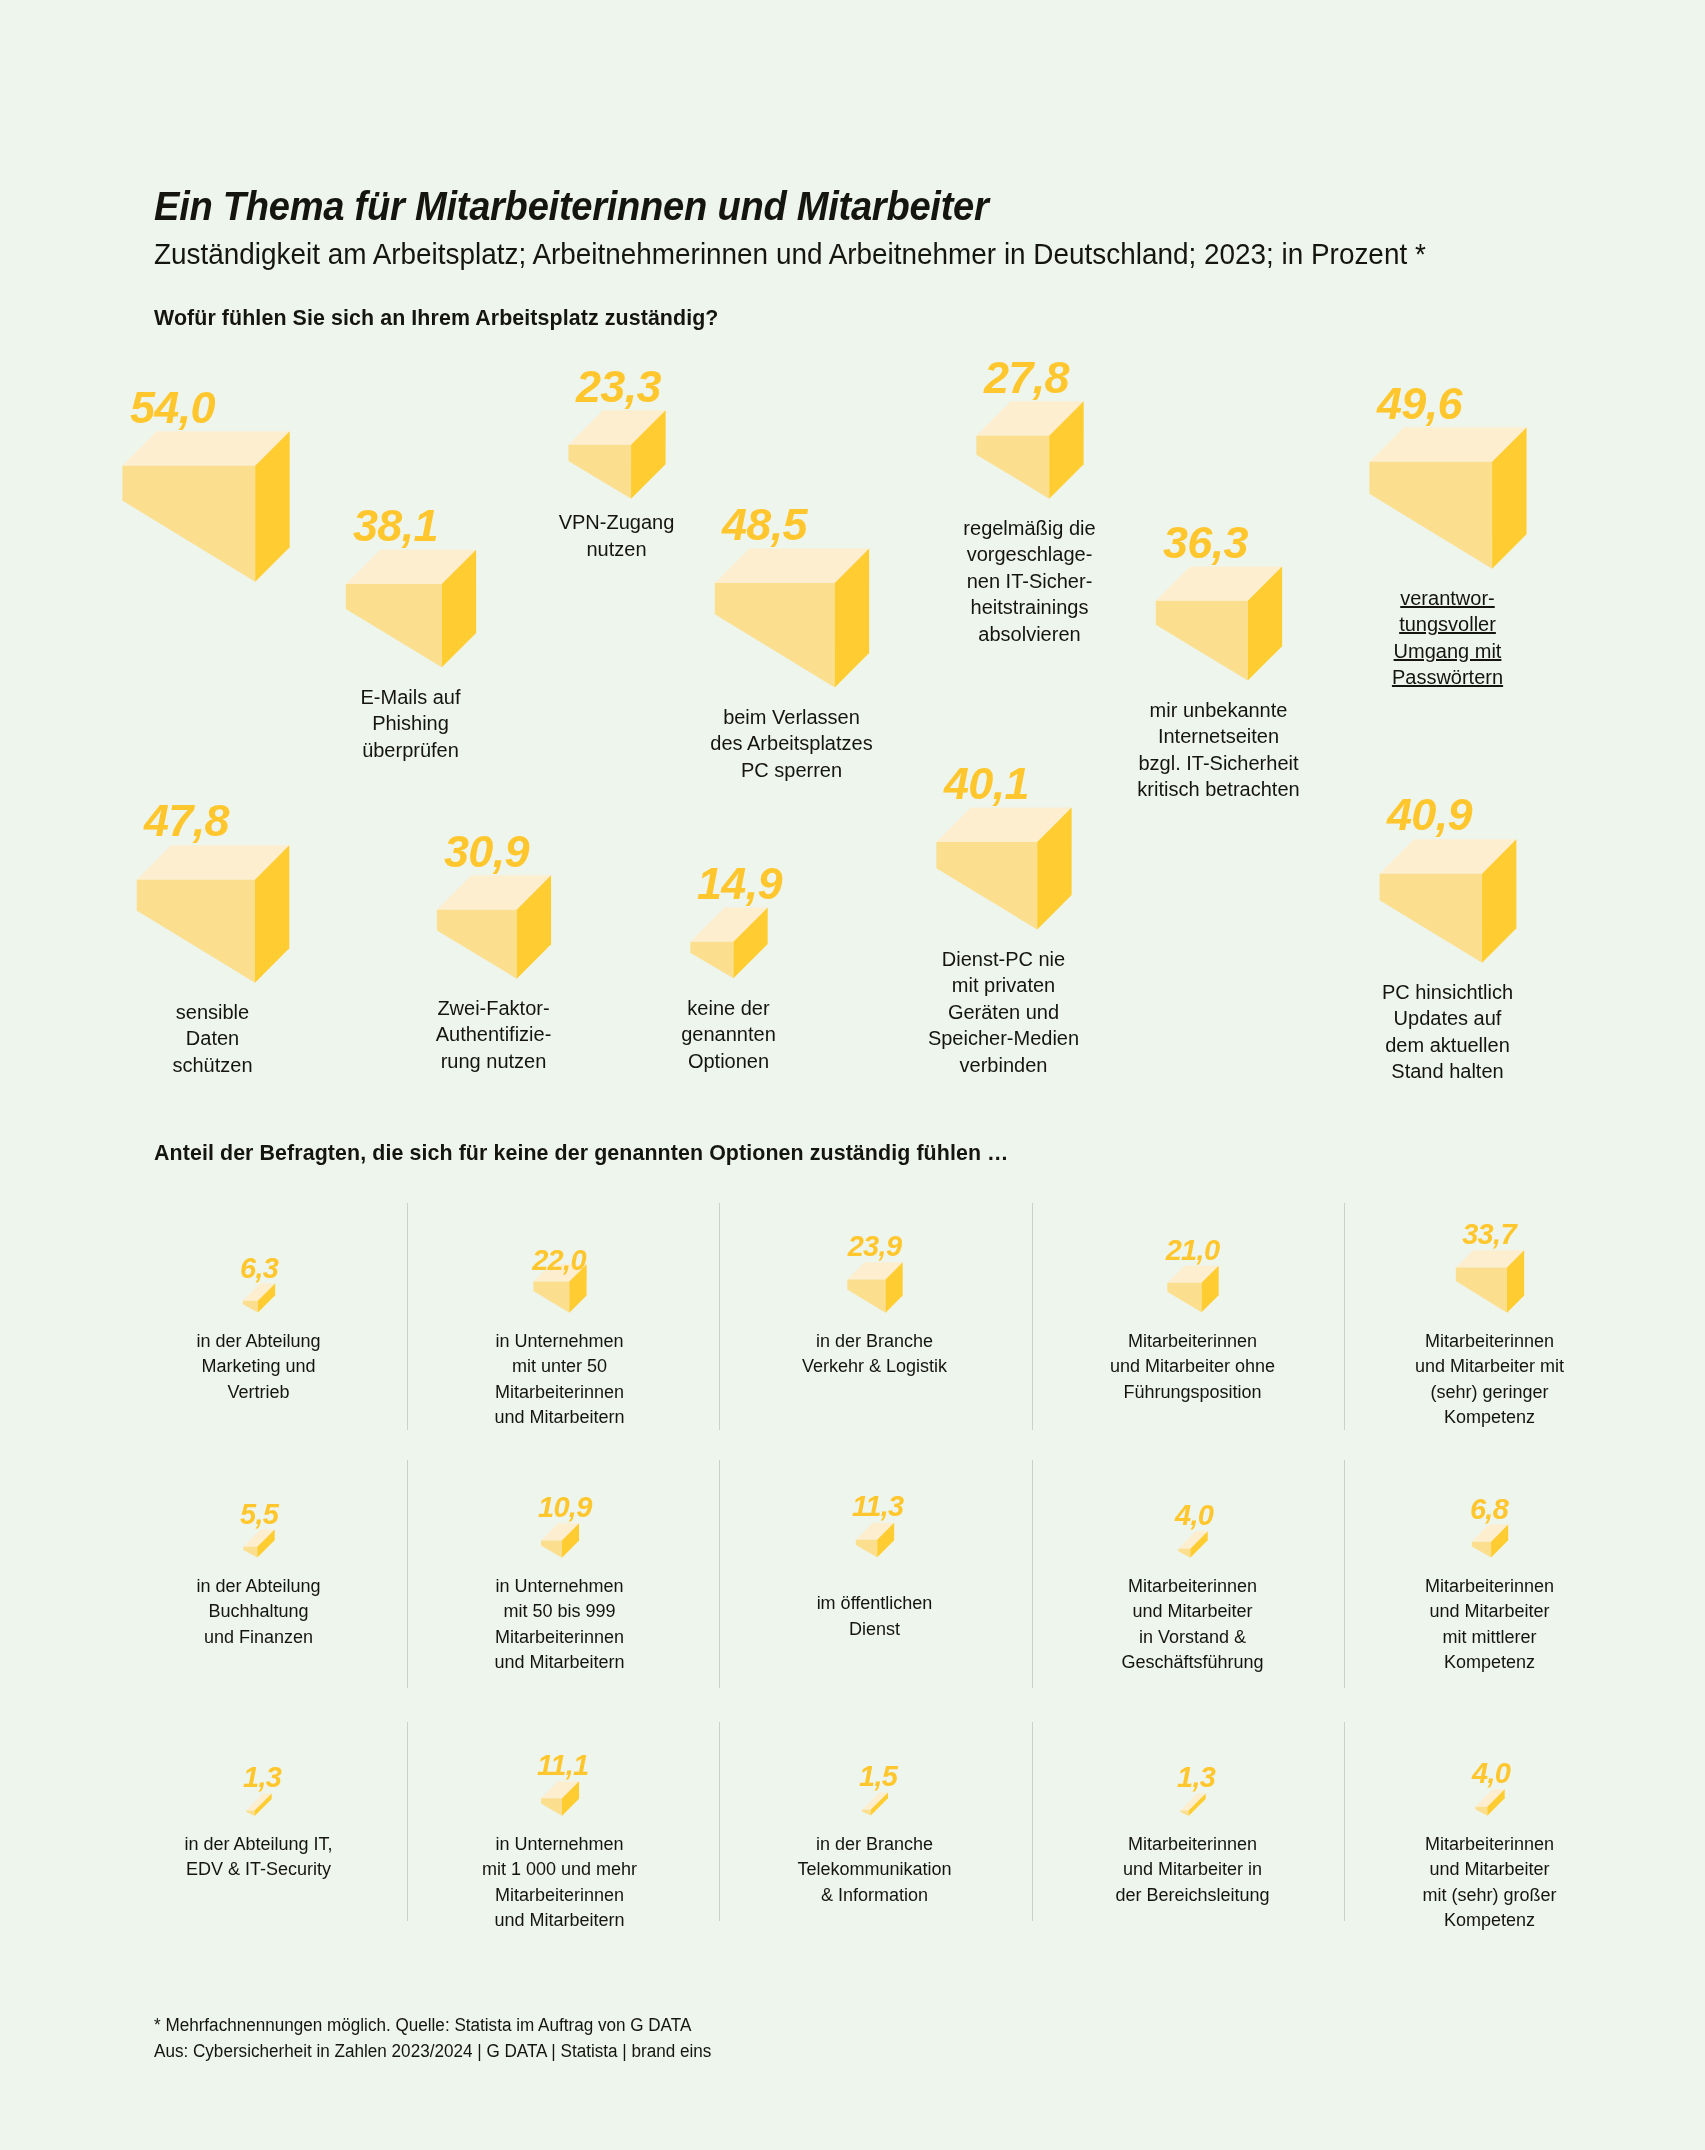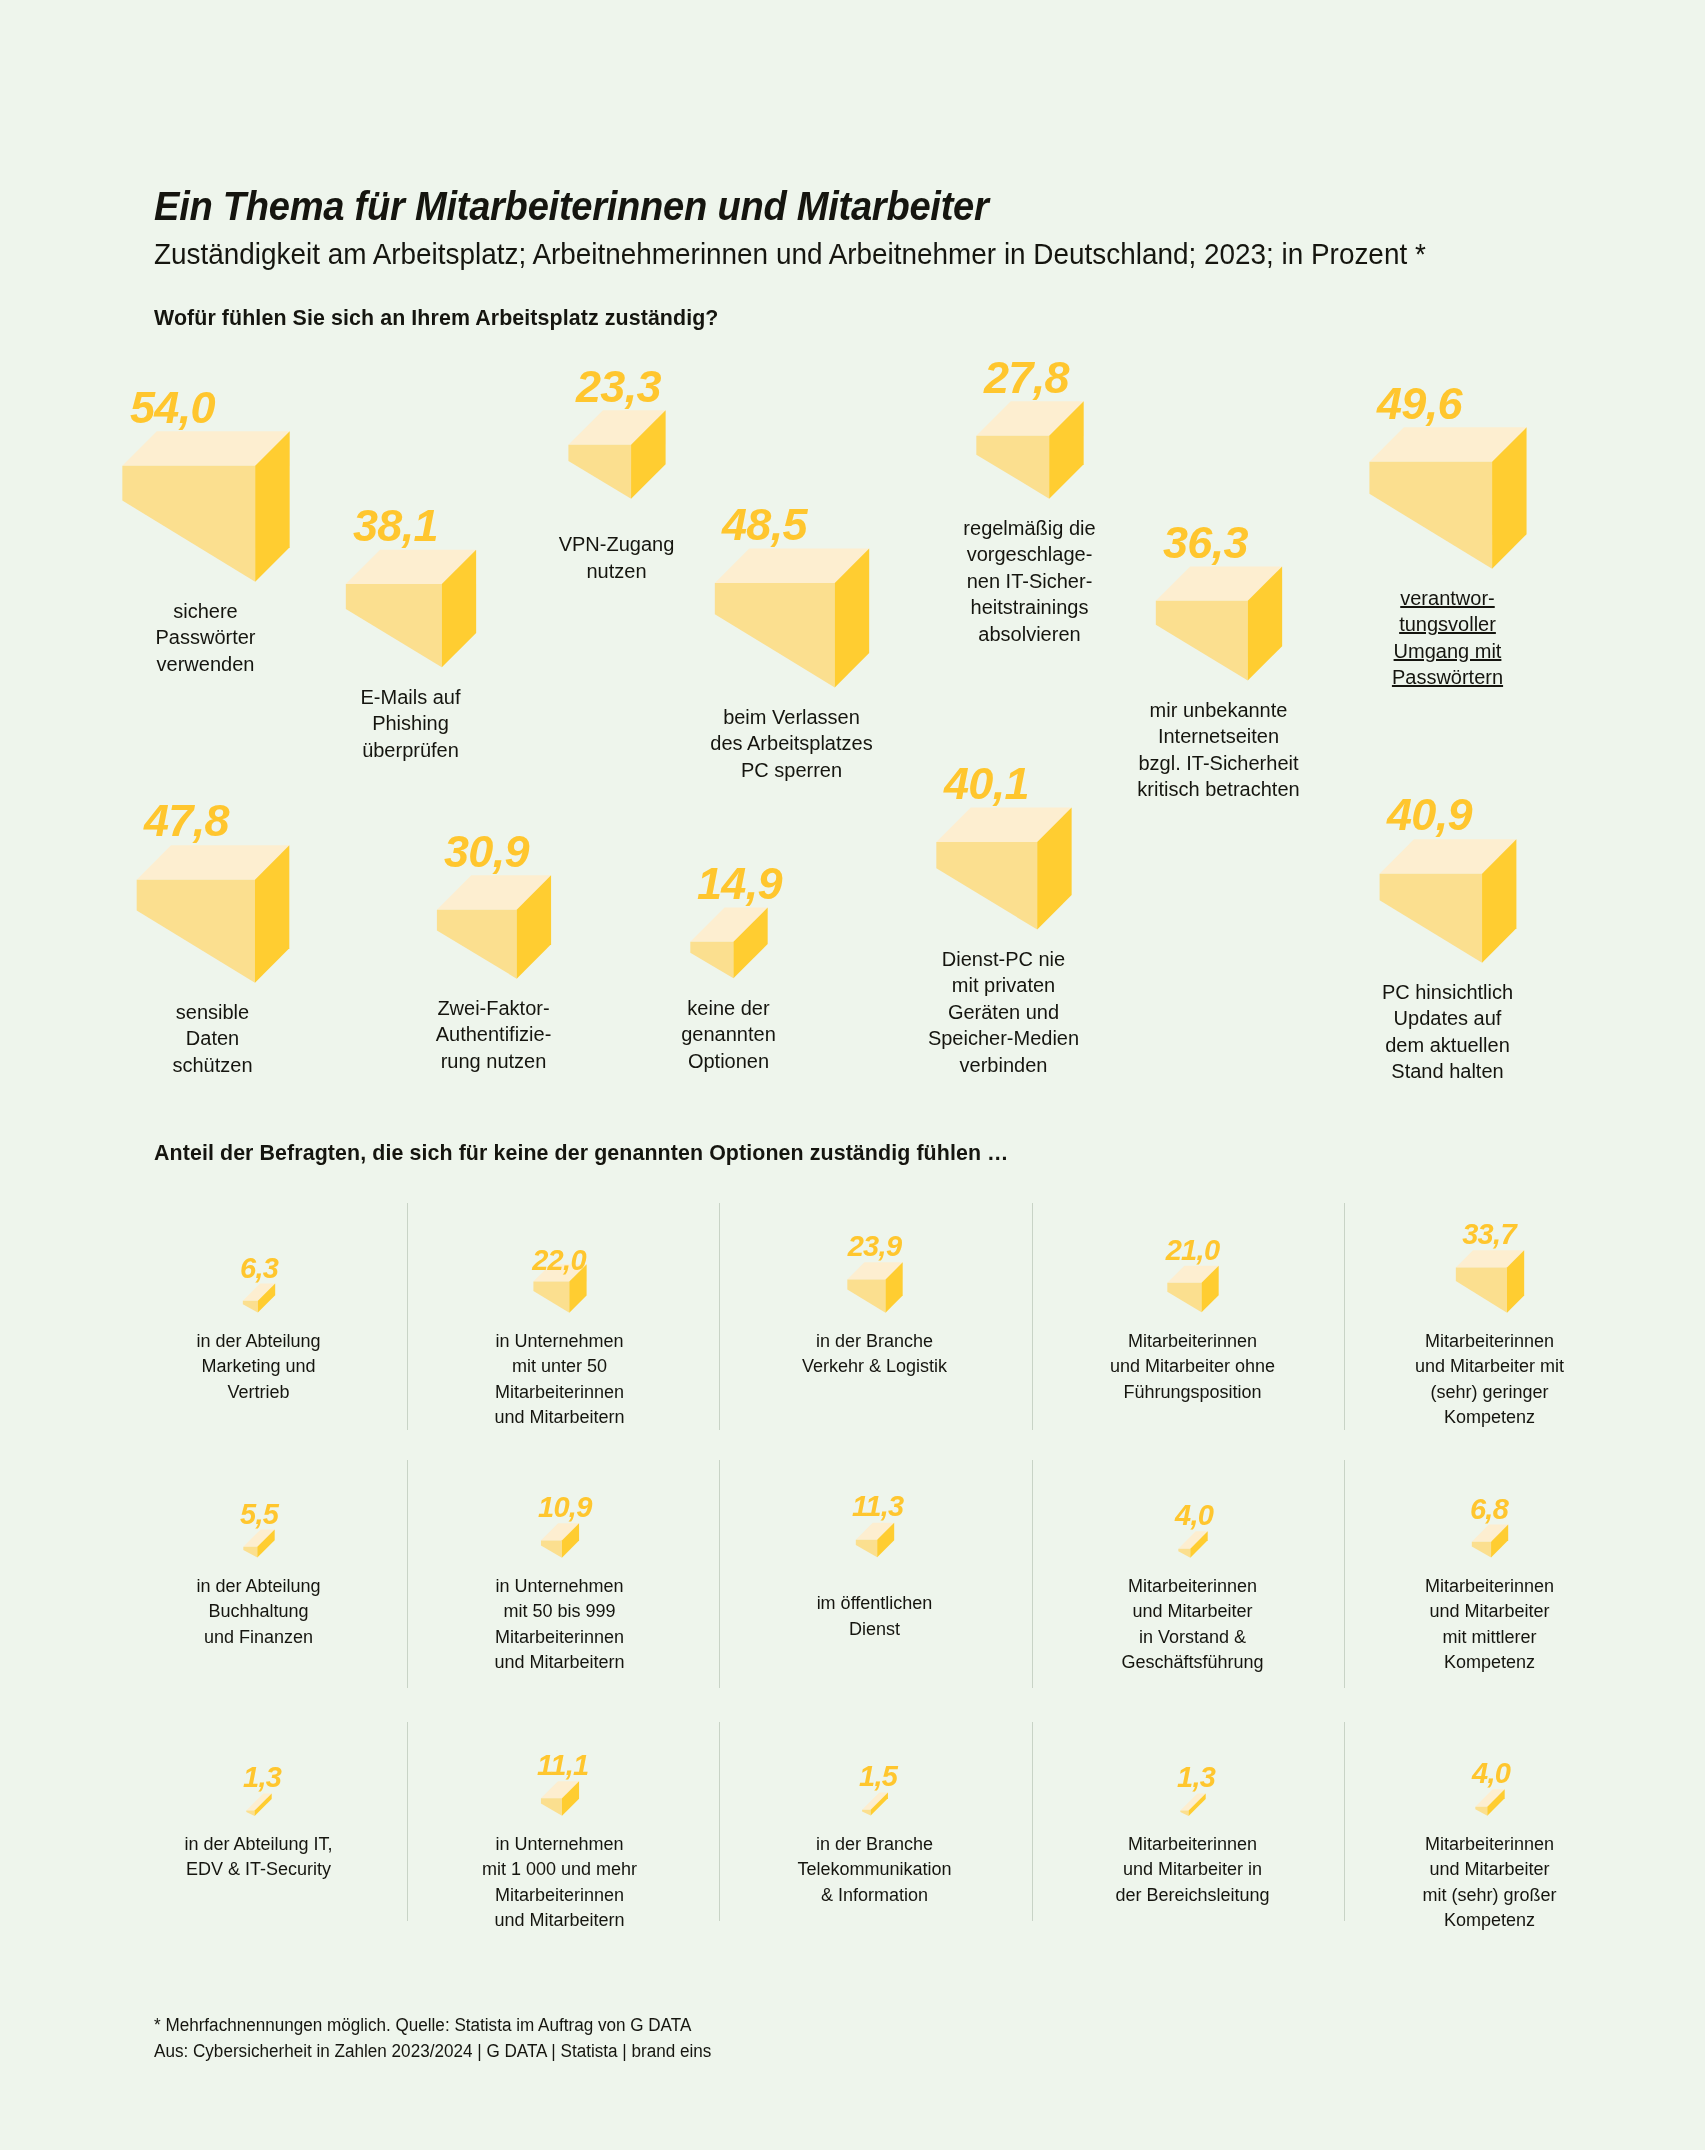--- a/index.html
+++ b/index.html
@@ -88,23 +88,20 @@
   <div id="s1-layer" class="s1">
       <div class="item" style="left: 53px; top: 298px; width: 305px;">
         <div class="wedge-wrap" style="height:285px">
           <svg class="wedge" width="170" height="153" viewBox="0 0 256.3 230.7" xmlns="http://www.w3.org/2000/svg">
     <polygon points="2.0,54.0 54.0,2.0 254.3,2.0 202.3,54.0" fill="#fdeed0"></polygon>
     <polygon points="2.0,54.0 202.3,54.0 202.3,228.7 2.0,106.4" fill="#fbdf8f"></polygon>
     <polygon points="202.3,54.0 254.3,2.0 254.3,176.7 202.3,228.7" fill="#ffcd31"></polygon>
   </svg>
         </div>
         <div class="val" style="left: 77px; top: 87px; width: 167px; text-align: left;">54,0</div>
-        <div class="cap" style="margin-top: 14.6px;">sichere
-Passwörter
-verwenden</div>
       </div>
       <div class="item" style="left: 258px; top: 384px; width: 305px;">
         <div class="wedge-wrap" style="height:285px">
           <svg class="wedge" width="133" height="121" viewBox="0 0 201.44500000000002 182.20499999999998" xmlns="http://www.w3.org/2000/svg">
     <polygon points="2.0,54.0 54.0,2.0 199.4,2.0 147.4,54.0" fill="#fdeed0"></polygon>
     <polygon points="2.0,54.0 147.4,54.0 147.4,180.2 2.0,91.9" fill="#fbdf8f"></polygon>
     <polygon points="147.4,54.0 199.4,2.0 199.4,128.2 147.4,180.2" fill="#ffcd31"></polygon>
   </svg>
         </div>
         <div class="val" style="left: 95px; top: 119px; width: 131px; text-align: left;">38,1</div>
@@ -114,21 +111,21 @@
       </div>
       <div class="item" style="left: 464px; top: 215px; width: 305px;">
         <div class="wedge-wrap" style="height:285px">
           <svg class="wedge" width="100" height="91" viewBox="0 0 150.385 137.065" xmlns="http://www.w3.org/2000/svg">
     <polygon points="2.0,54.0 54.0,2.0 148.4,2.0 96.4,54.0" fill="#fdeed0"></polygon>
     <polygon points="2.0,54.0 96.4,54.0 96.4,135.1 2.0,78.3" fill="#fbdf8f"></polygon>
     <polygon points="96.4,54.0 148.4,2.0 148.4,83.1 96.4,135.1" fill="#ffcd31"></polygon>
   </svg>
         </div>
         <div class="val" style="left: 112px; top: 149px; width: 97px; text-align: left;">23,3</div>
-        <div class="cap" style="margin-top: 31px;">VPN-Zugang
+        <div class="cap" style="margin-top: 9px;">VPN-Zugang
 nutzen</div>
       </div>
       <div class="item" style="left: 639px; top: 404px; width: 305px;">
         <div class="wedge-wrap" style="height:285px">
           <svg class="wedge" width="157" height="142" viewBox="0 0 237.32500000000002 213.92499999999998" xmlns="http://www.w3.org/2000/svg">
     <polygon points="2.0,54.0 54.0,2.0 235.3,2.0 183.3,54.0" fill="#fdeed0"></polygon>
     <polygon points="2.0,54.0 183.3,54.0 183.3,211.9 2.0,101.4" fill="#fbdf8f"></polygon>
     <polygon points="183.3,54.0 235.3,2.0 235.3,159.9 183.3,211.9" fill="#ffcd31"></polygon>
   </svg>
         </div>

